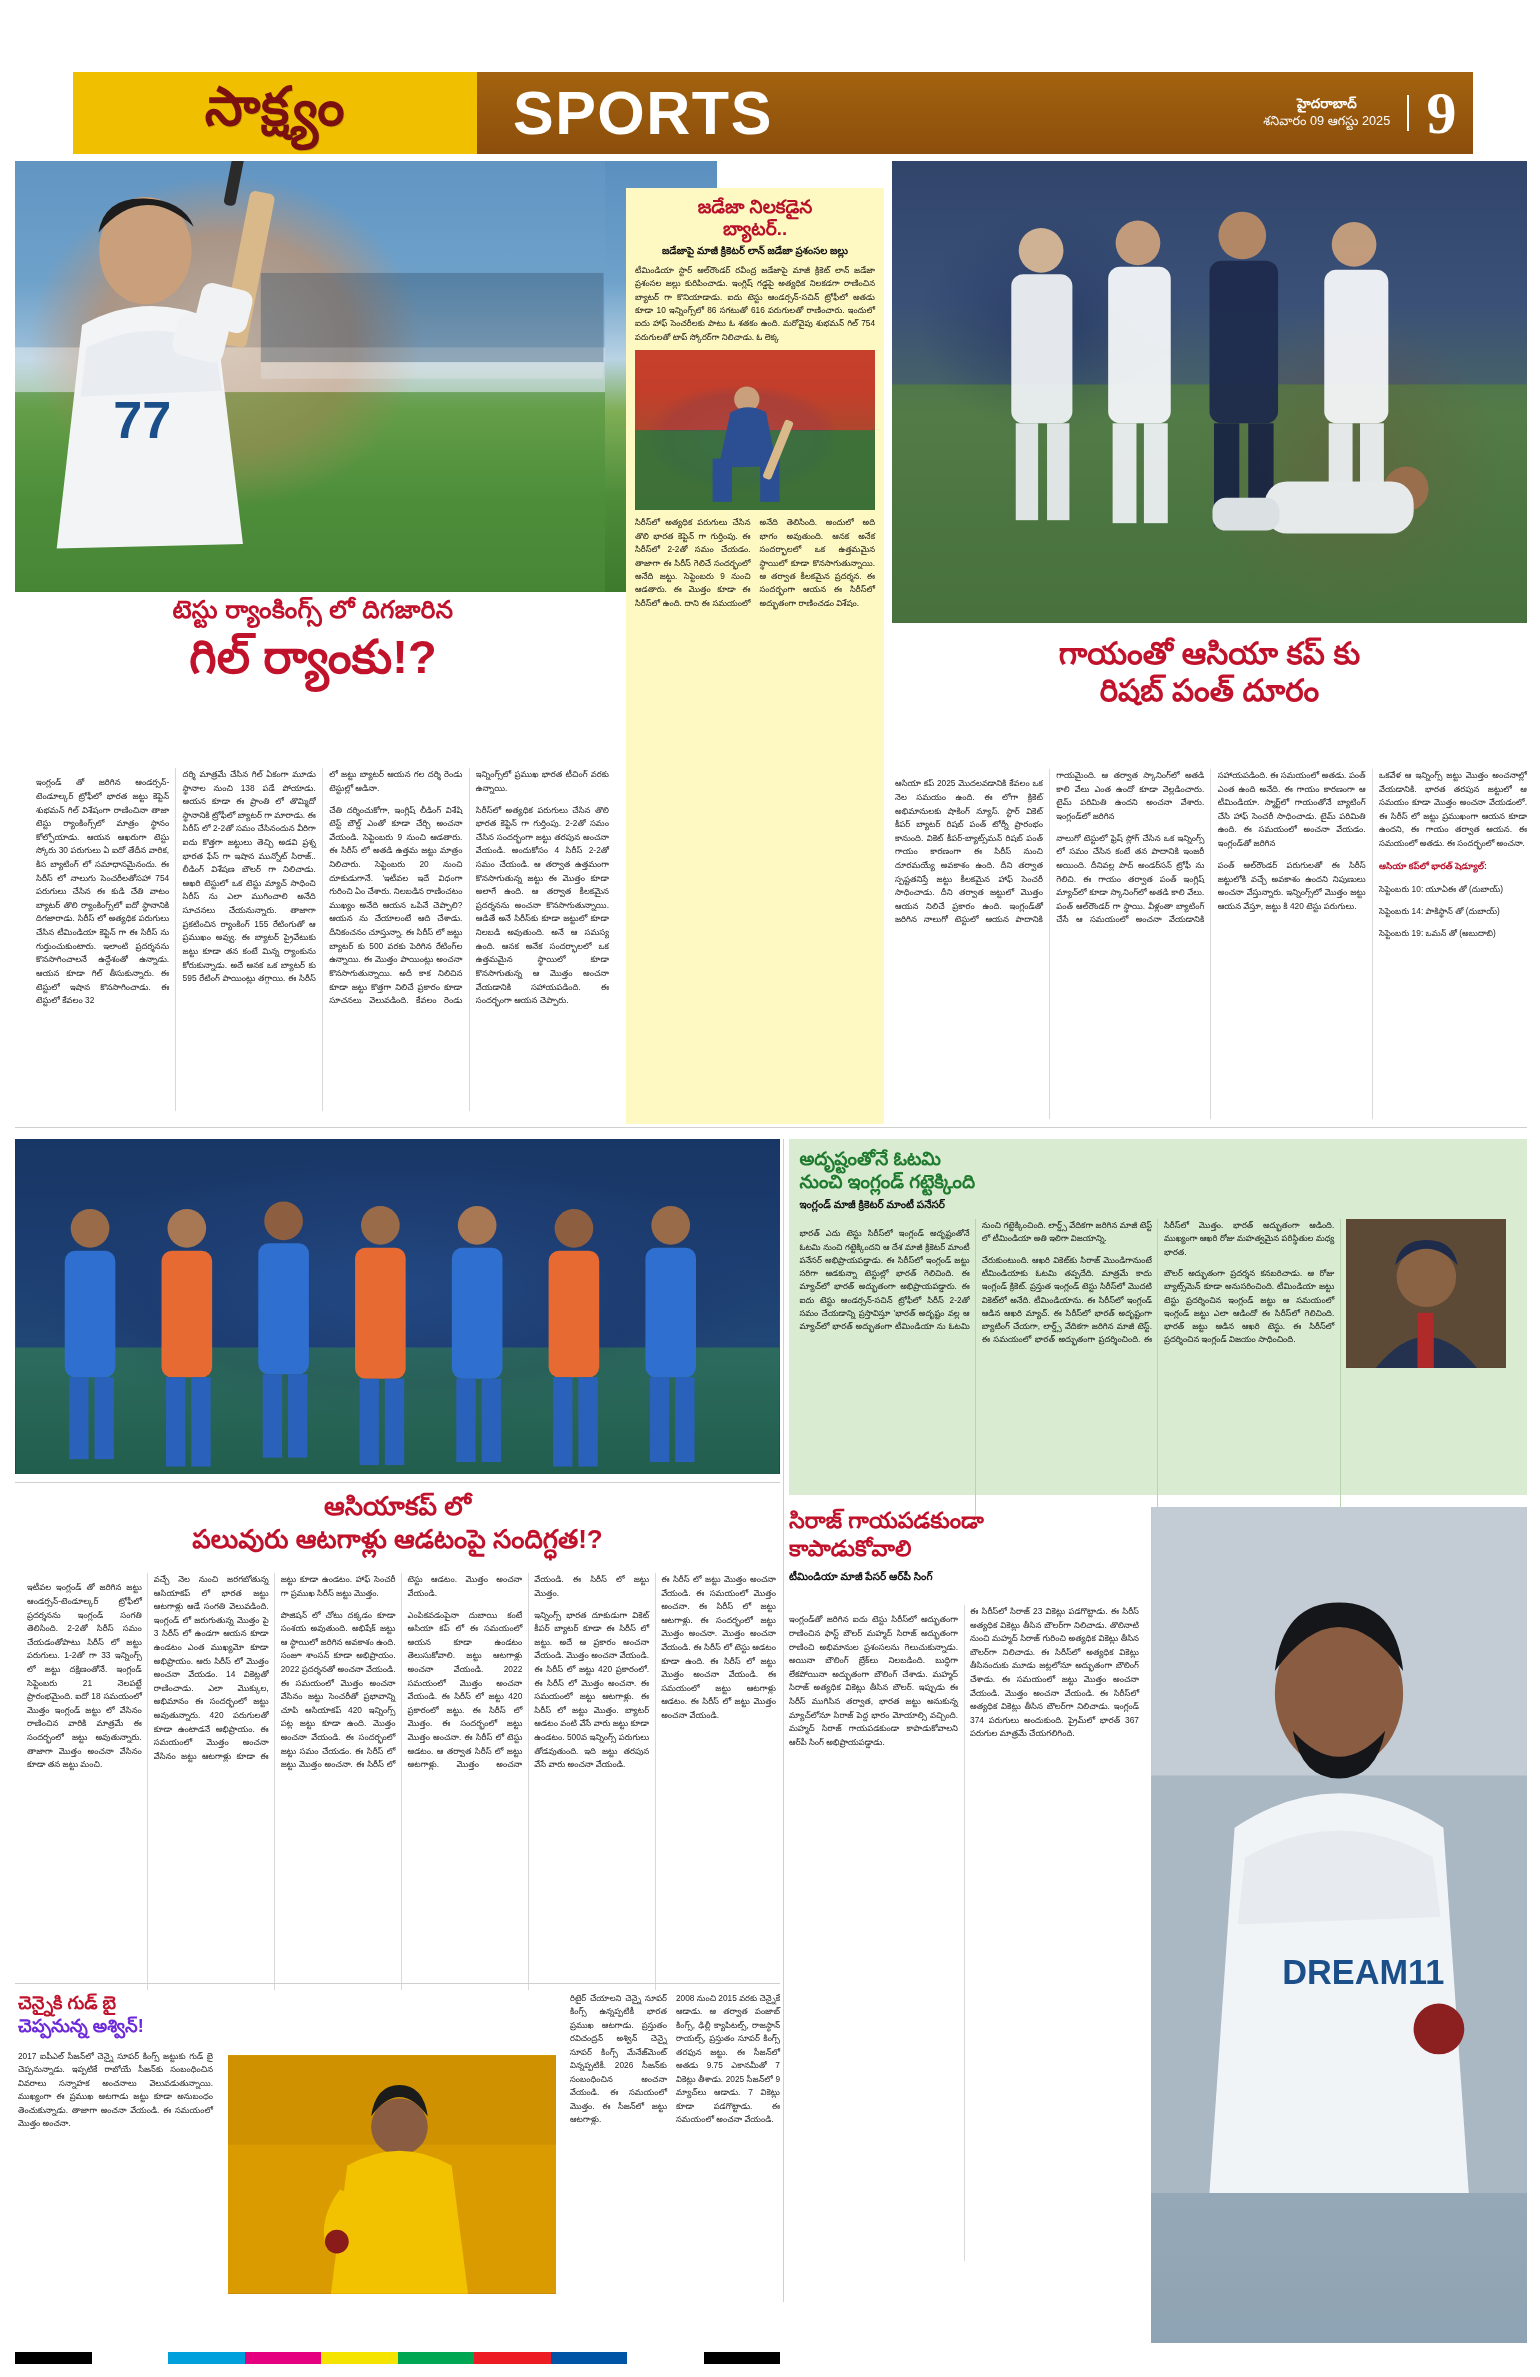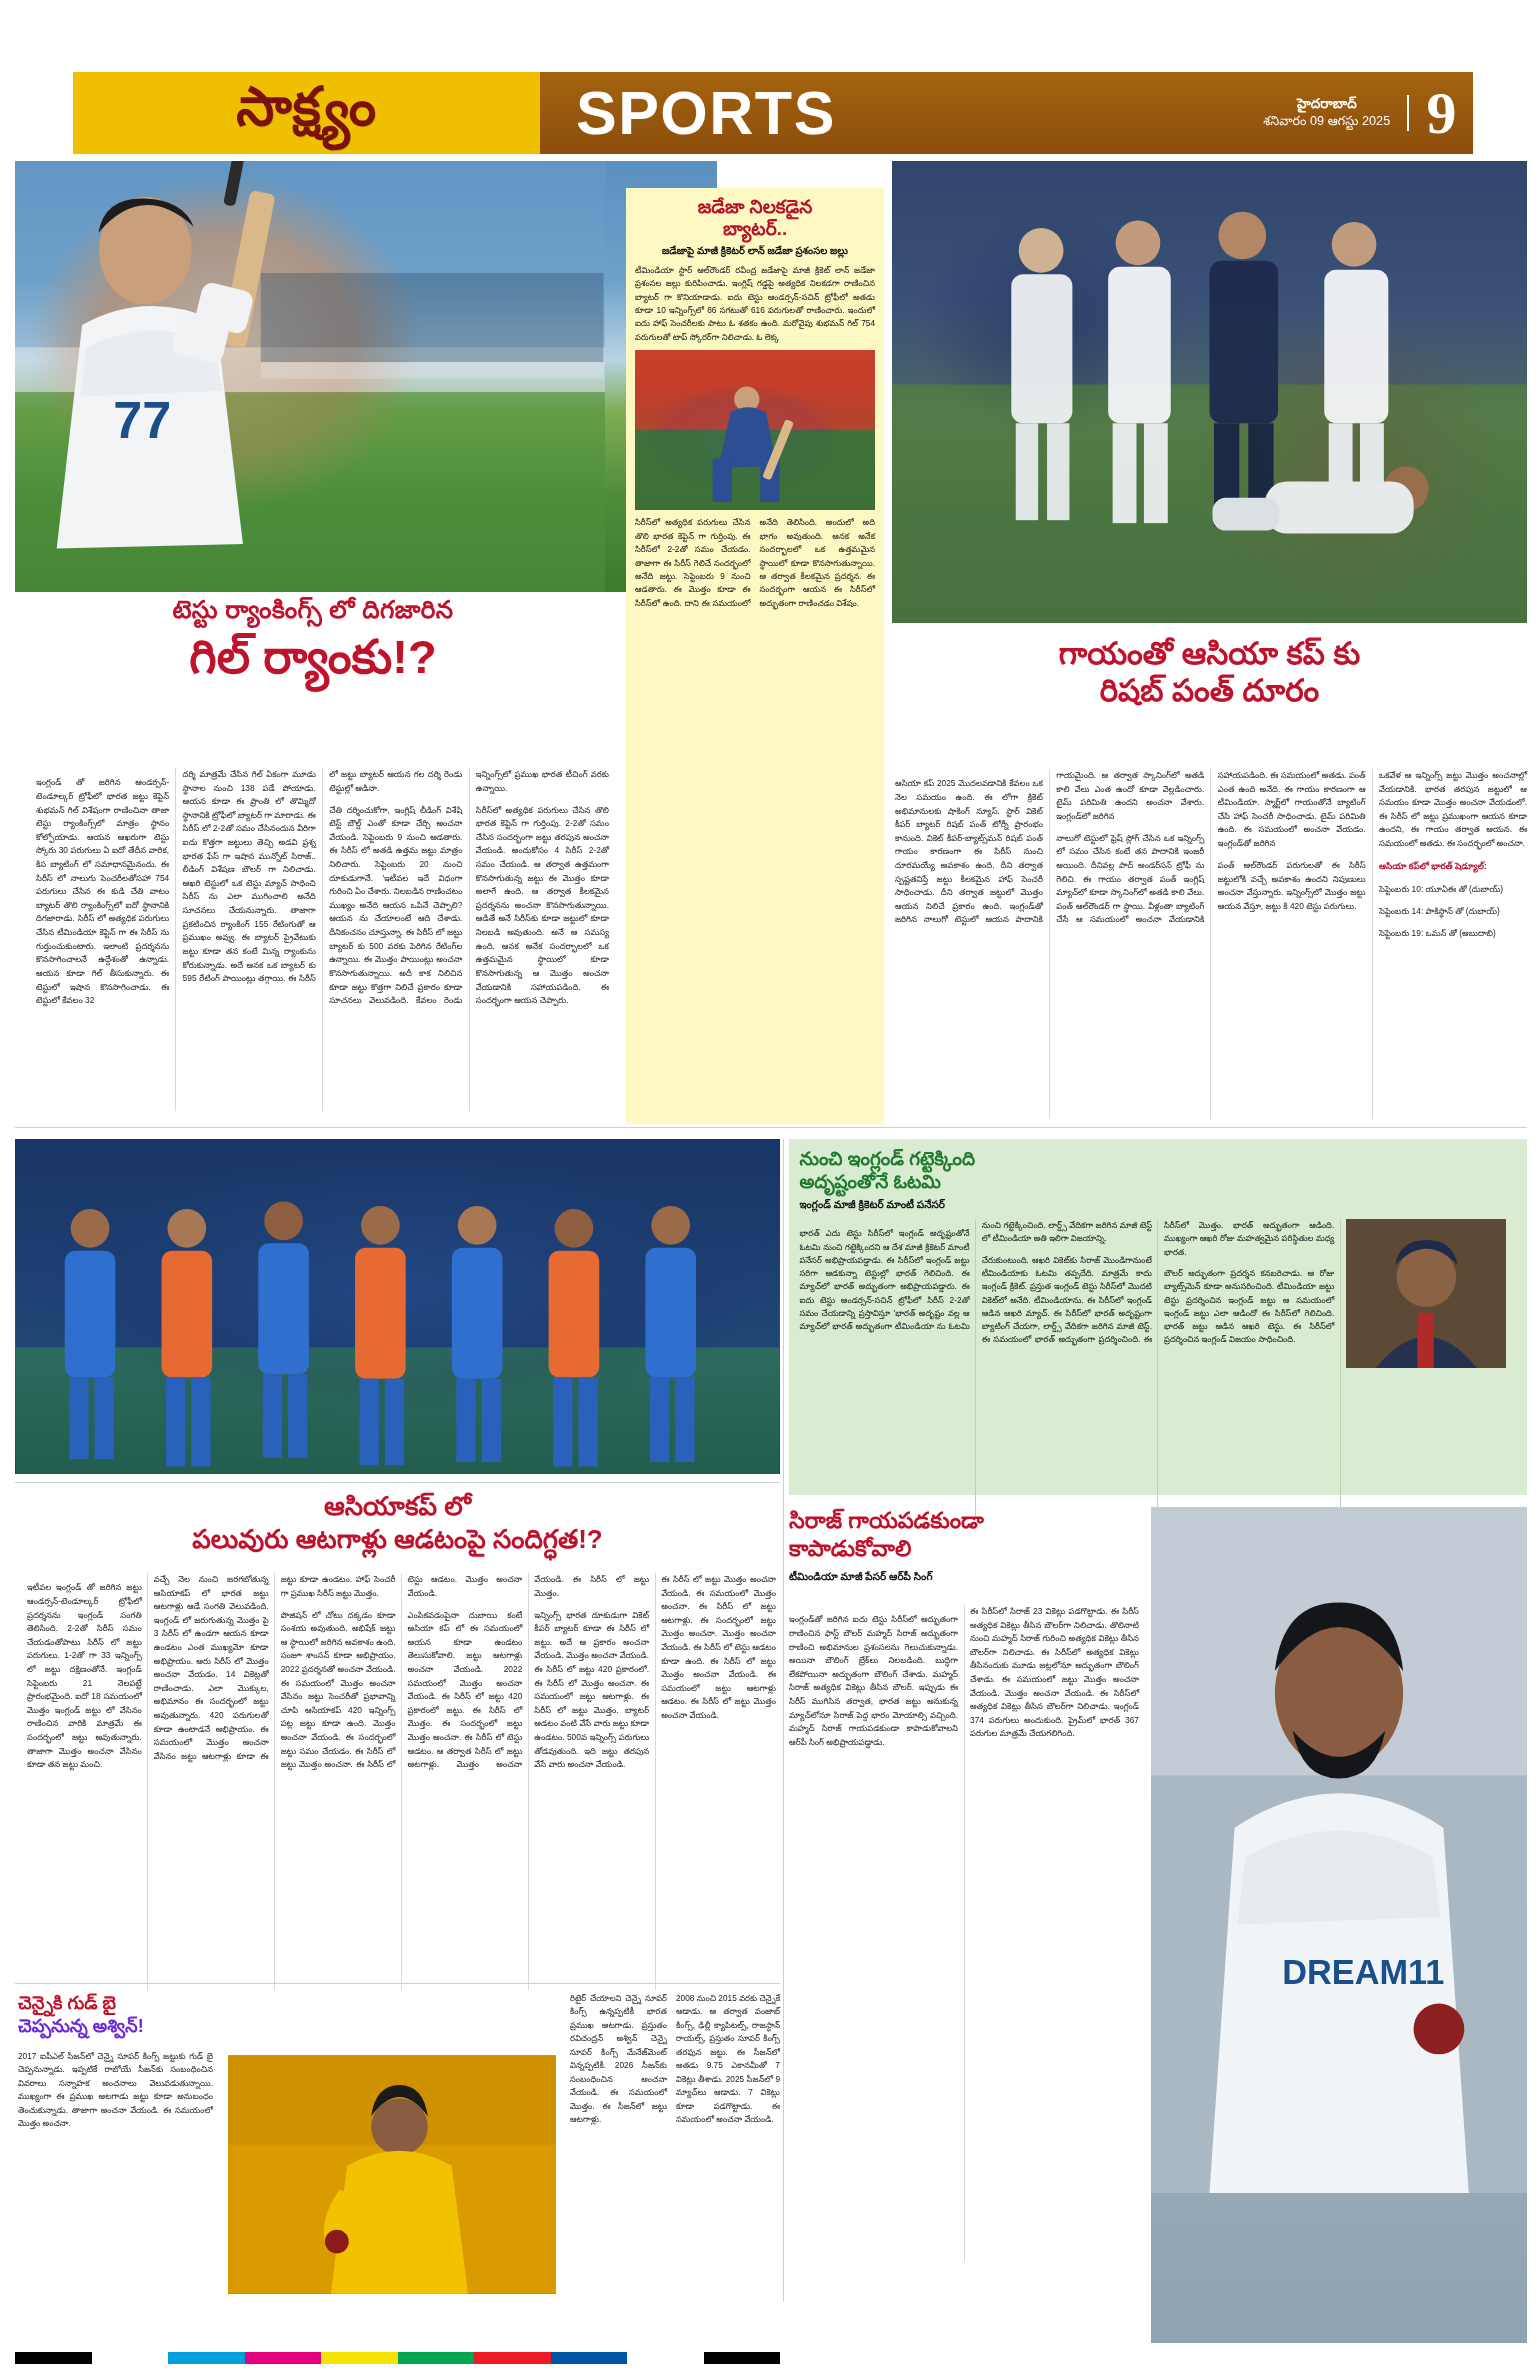--- a/index.html
+++ b/index.html
@@ -21,21 +21,21 @@
 
   
   .masthead {
     position: absolute;
     left: 73px; top: 72px; width: 1400px; height: 82px;
     display: flex;
     align-items: stretch;
   }
   .mh-logo {
     background: #f0c000;
-    width: 467px;
+    width: 404px;
     display: flex; align-items: center; justify-content: center;
     position: relative;
   }
   .mh-logo .logo-text {
     font-family: "Liberation Serif", serif;
     font-weight: bold;
     font-size: 54px;
     color: #7a1010;
     letter-spacing: 0.7px;
     text-shadow: 0.7px 0.7px 0 rgba(0,0,0,0.15);
@@ -442,22 +442,22 @@
             <circle cx="60" cy="114" r="26" fill="#9a6b49"></circle>
             <rect x="26" y="144" width="68" height="174" rx="14" fill="#2f6fd0"></rect>
             <rect x="32" y="318" width="26" height="114" fill="#2a62bb"></rect>
             <rect x="66" y="318" width="26" height="114" fill="#2a62bb"></rect>
           </g>
       </g>
     </svg>
   </div>
 
   <div class="green-box">
+    <div class="hl">అదృష్టంతోనే ఓటమి</div>
     <div class="hl">నుంచి ఇంగ్లండ్ గట్టెక్కింది</div>
-    <div class="hl">అదృష్టంతోనే ఓటమి</div>
     <div class="sub">ఇంగ్లండ్ మాజీ క్రికెటర్ మాంటీ పనేసర్</div>
     <div class="cols">
       <p>భారత్ ఎదు టెస్టు సిరీస్‌లో ఇంగ్లండ్ అదృష్టంతోనే ఓటమి నుంచి గట్టెక్కిందని ఆ దేశ మాజీ క్రికెటర్ మాంటీ పనేసర్ అభిప్రాయపడ్డాడు. ఈ సిరీస్‌లో ఇంగ్లండ్ జట్టు సరిగా ఆడకున్నా టెస్టుల్లో భారత్ గెలిచింది. ఈ మ్యాచ్‌లో భారత్ అద్భుతంగా అభిప్రాయపడ్డారు. ఈ ఐదు టెస్టు ఆండర్సన్-సచిన్ ట్రోఫీలో సిరీస్ 2-2తో సమం చేయడాన్ని ప్రస్తావిస్తూ 'భారత్ అదృష్టం వల్ల ఆ మ్యాచ్‌లో భారత్ అద్భుతంగా టీమిండియా ను ఓటమి నుంచి గట్టెక్కించింది. లార్డ్స్ వేదికగా జరిగిన మాజీ టెస్ట్ లో టీమిండియా అతి ఇలిగా విజయాన్ని.</p>
       <p>చేరుకుంటుంది. ఆఖరి వికెట్‌కు సిరాజ్ మొండిగానుంటే టీమిండియాకు ఓటమి తప్పదేది. మాత్రమే కాదు ఇంగ్లండ్ క్రికెట్. ప్రస్తుత ఇంగ్లండ్ టెస్టు సిరీస్‌లో మొదటి వికెట్‌లో అనేది. టీమిండియాను. ఈ సిరీస్‌లో ఇంగ్లండ్ ఆడిన ఆఖరి మ్యాచ్. ఈ సిరీస్‌లో భారత్ అదృష్టంగా బ్యాటింగ్ చేయగా, లార్డ్స్ వేదికగా జరిగిన మాజీ టెస్ట్. ఈ సమయంలో భారత్ అద్భుతంగా ప్రదర్శించింది. ఈ సిరీస్‌లో మొత్తం. భారత్ అద్భుతంగా ఆడింది. ముఖ్యంగా ఆఖరి రోజు మహత్వమైన పరిస్థితుల మధ్య భారత.</p>
       <div class="photo ph-vaughan inset-ph">
         <svg width="160" height="149" viewBox="0 0 215 200" style="position:absolute;inset:0">
           <rect width="215" height="200" fill="#5d4a36"></rect>
           <circle cx="108" cy="78" r="40" fill="#8a6244"></circle>
           <path d="M66 62 q42 -44 84 0 q-6 -34 -42 -34 q-36 0 -42 34z" fill="#1e2b4a"></path>
           <path d="M40 200 q68 -84 136 0z" fill="#24324f"></path>

